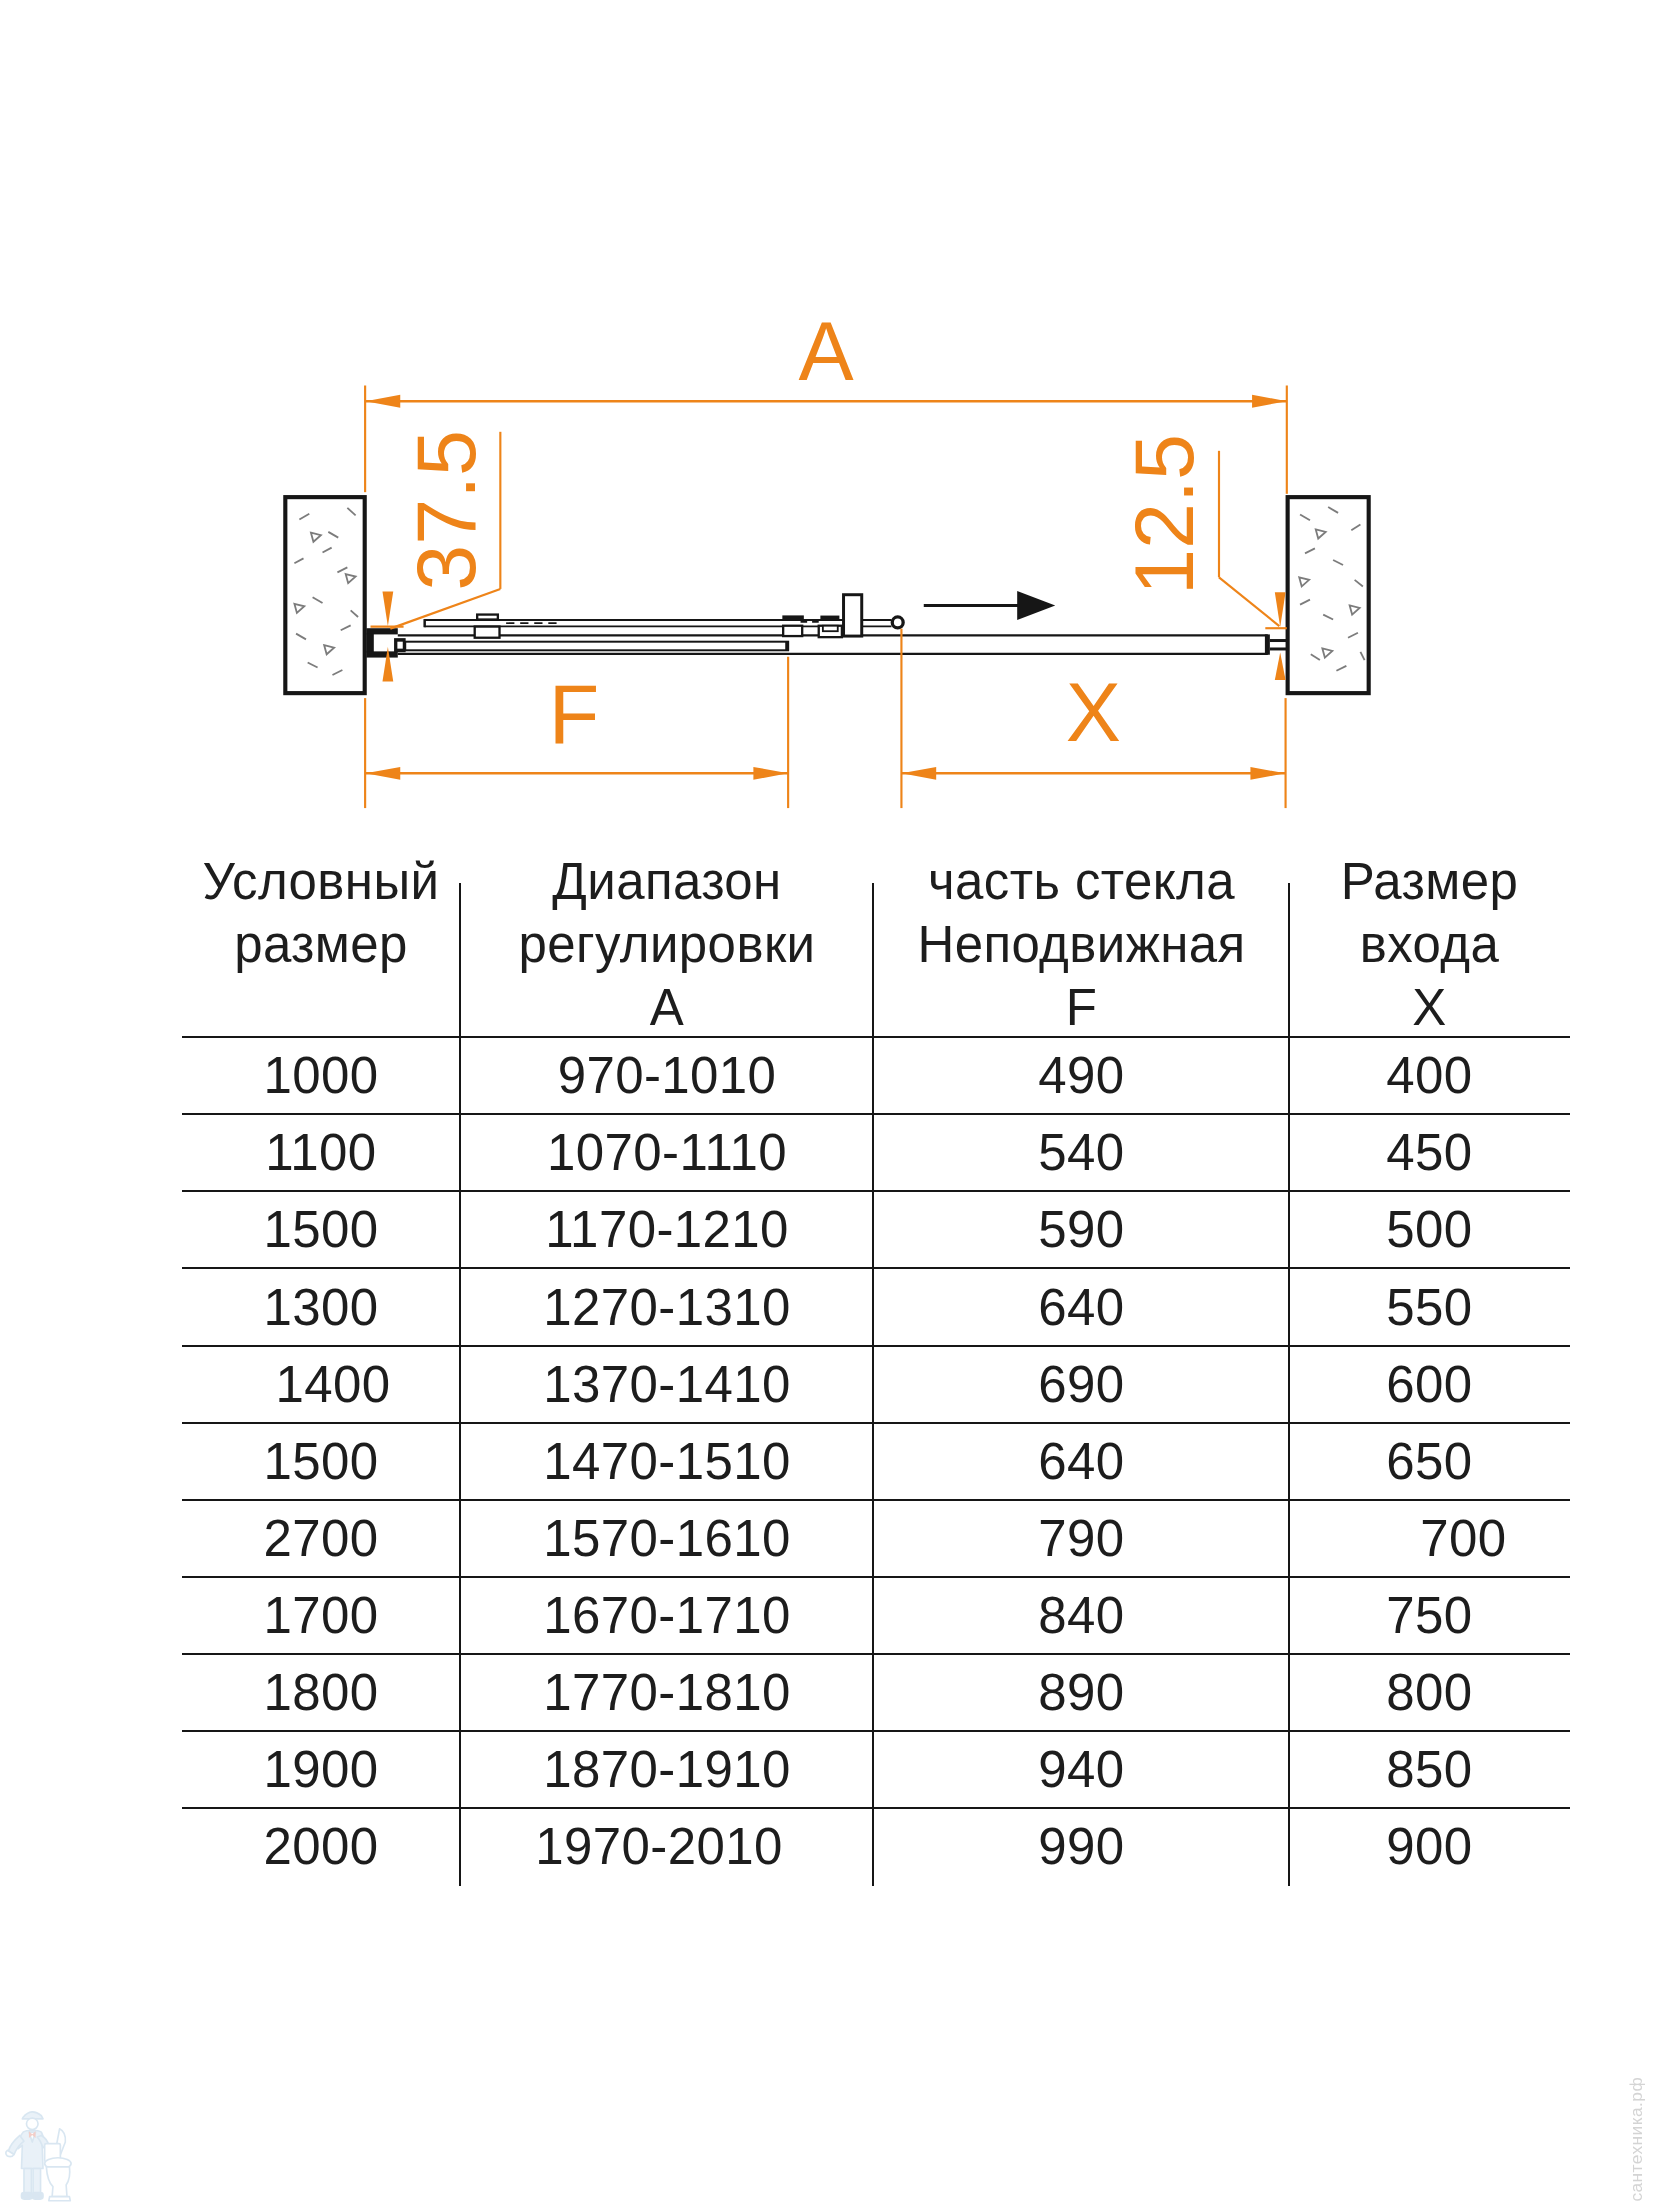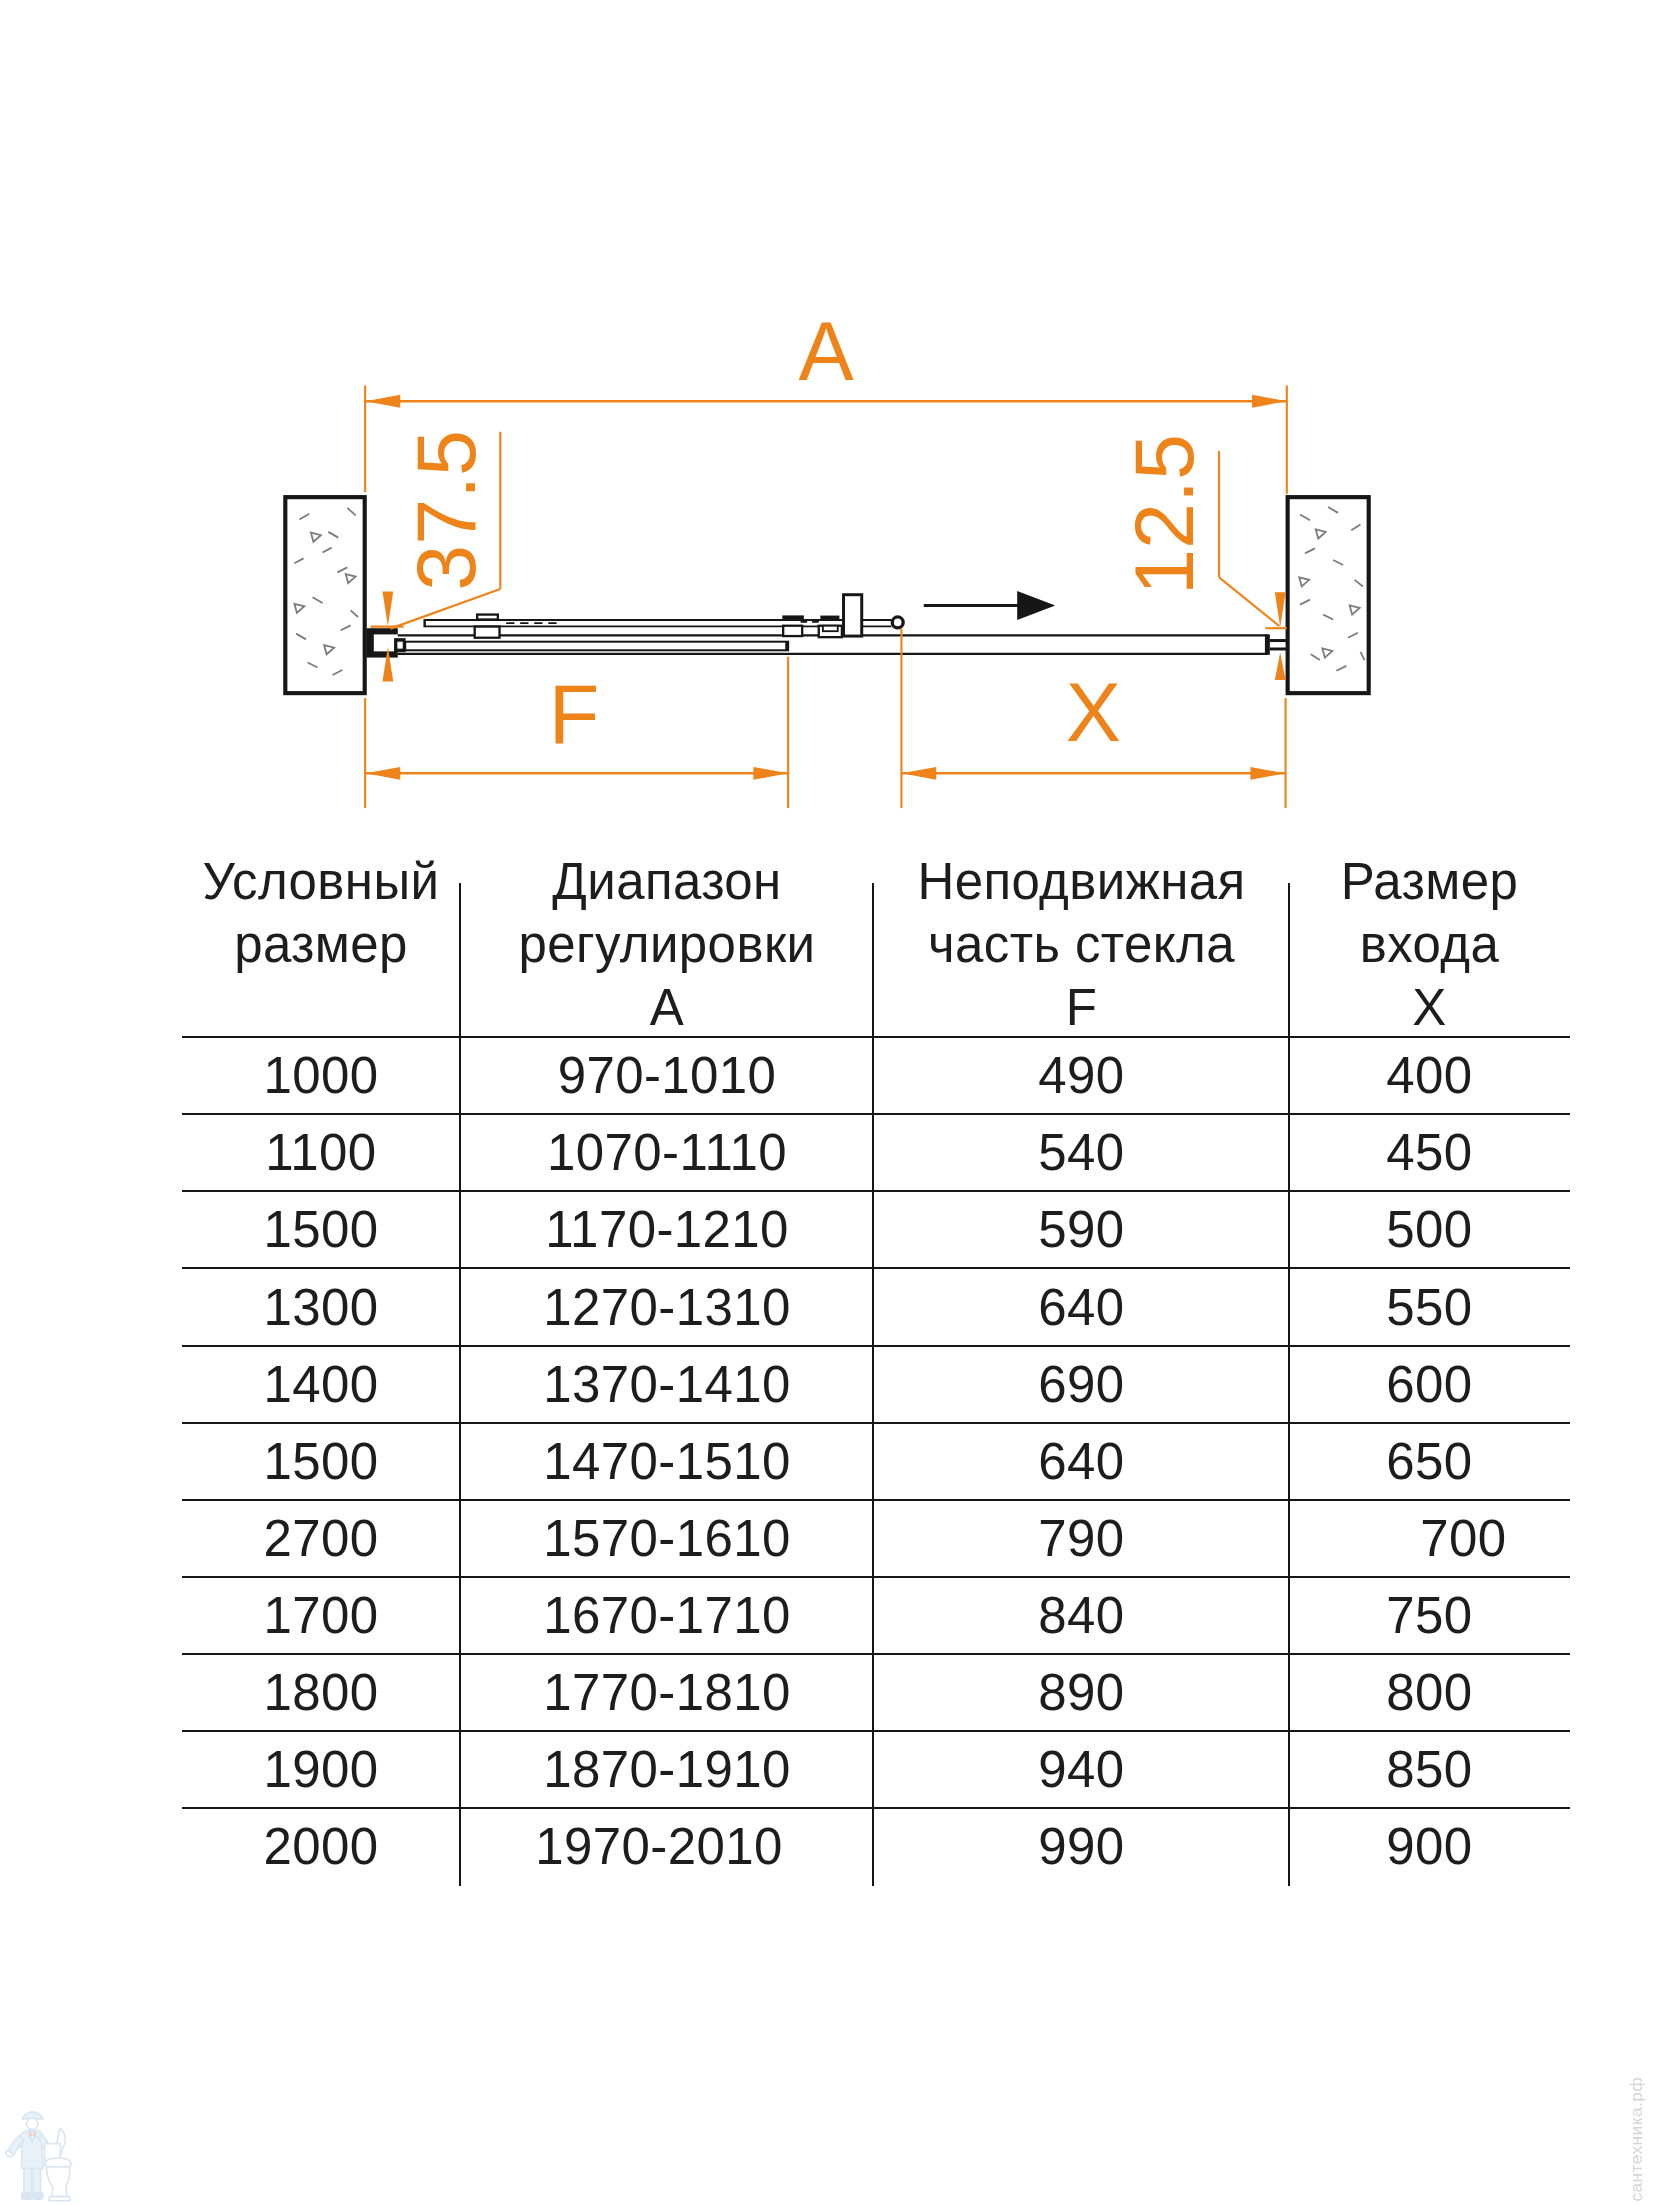--- a/index.html
+++ b/index.html
@@ -169,22 +169,22 @@
 <div class="hcell" style="left:134px;width:278px">
         <div class="hl">Условный</div>
         <div class="hl">размер</div>
       </div>
 <div class="hcell" style="left:412px;width:414px">
         <div class="hl">Диапазон</div>
         <div class="hl">регулировки</div>
         <div class="hl">А</div>
       </div>
 <div class="hcell" style="left:826px;width:415px">
+        <div class="hl">часть стекла</div>
         <div class="hl">Неподвижная</div>
-        <div class="hl">часть стекла</div>
         <div class="hl">F</div>
       </div>
 <div class="hcell" style="left:1241px;width:281px">
         <div class="hl">Размер</div>
         <div class="hl">входа</div>
         <div class="hl">X</div>
       </div>
 <div class="trow" style="top:1037px;height:77px">
         <div class="cell" style="left:0px;width:278px">1000</div>
         <div class="cell" style="left:278px;width:414px">970-1010</div>
@@ -203,21 +203,21 @@
         <div class="cell" style="left:692px;width:415px">590</div>
         <div class="cell" style="left:1107px;width:281px">500</div>
       </div>
 <div class="trow" style="top:1269px;height:77px">
         <div class="cell" style="left:0px;width:278px">1300</div>
         <div class="cell" style="left:278px;width:414px">1270-1310</div>
         <div class="cell" style="left:692px;width:415px">640</div>
         <div class="cell" style="left:1107px;width:281px">550</div>
       </div>
 <div class="trow" style="top:1346px;height:77px">
-        <div class="cell" style="left:0px;width:278px">1400</div>
+        <div class="cell" style="left:12px;width:278px">1400</div>
         <div class="cell" style="left:278px;width:414px">1370-1410</div>
         <div class="cell" style="left:692px;width:415px">690</div>
         <div class="cell" style="left:1107px;width:281px">600</div>
       </div>
 <div class="trow" style="top:1423px;height:77px">
         <div class="cell" style="left:0px;width:278px">1500</div>
         <div class="cell" style="left:278px;width:414px">1470-1510</div>
         <div class="cell" style="left:692px;width:415px">640</div>
         <div class="cell" style="left:1107px;width:281px">650</div>
       </div>

